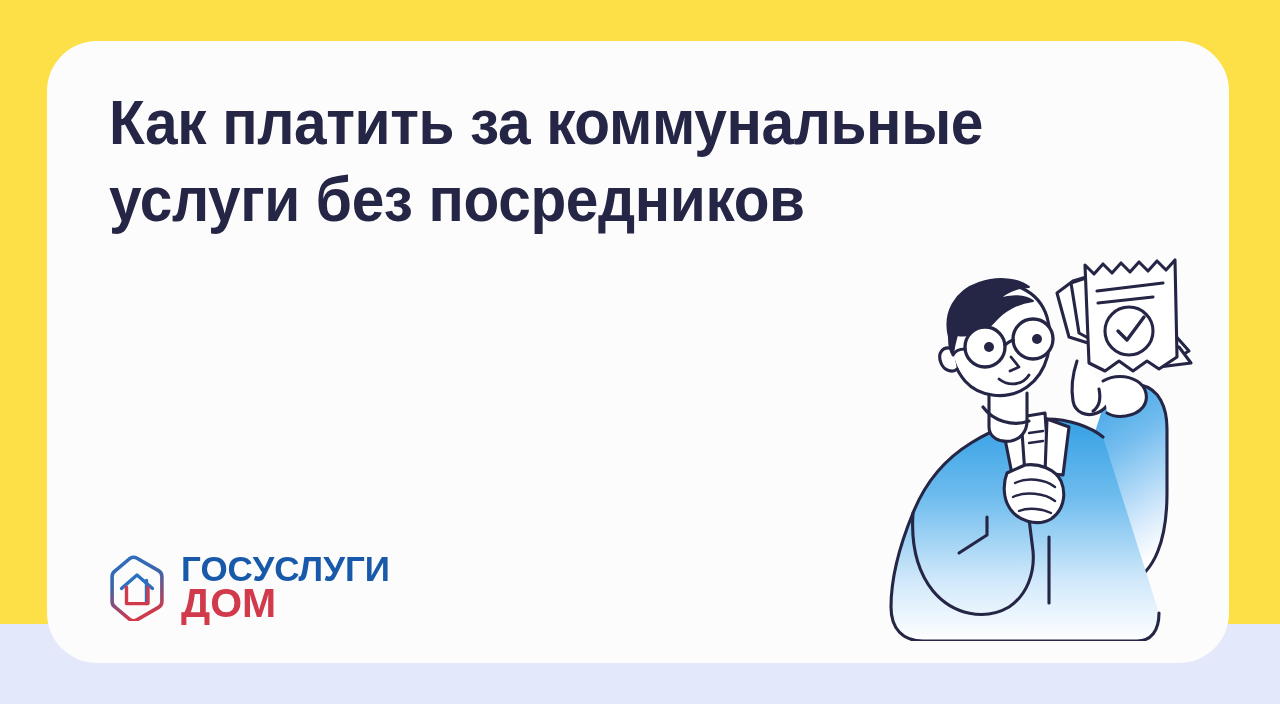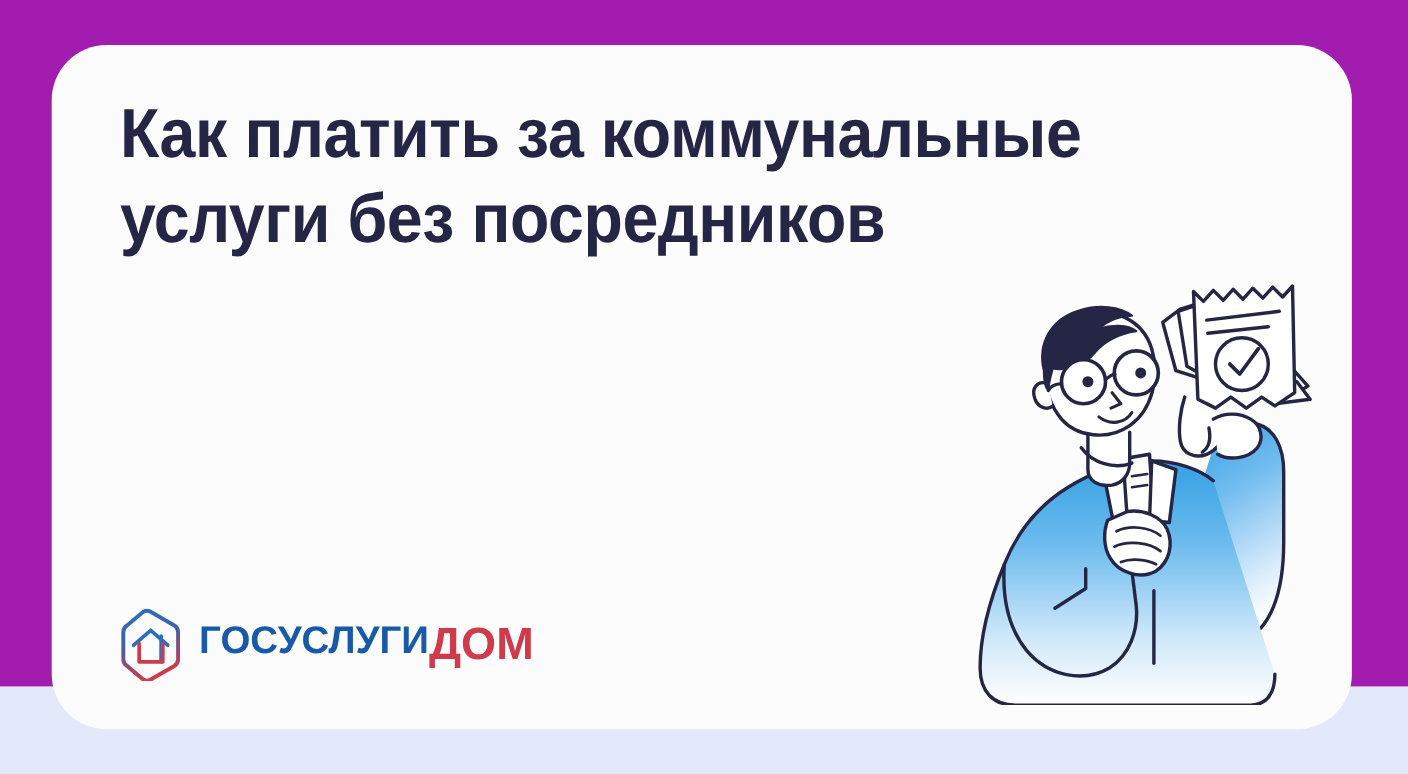--- a/index.html
+++ b/index.html
@@ -11,21 +11,21 @@
     height: 704px;
     background: #e3e9fa;
     font-family: "Liberation Sans", sans-serif;
     overflow: hidden;
   }
 
   #stage {
     position: relative;
     width: 1280px;
     height: 624px;
-    background: #a21caf;
+    background: #fde047;
   }
 
   
   .card {
     position: absolute;
     left: 47px;
     top: 41px;
     width: 1182px;
     height: 622px;
     background: #fcfcfd;
@@ -60,21 +60,21 @@
     align-items: center;
     gap: 14px;
   }
   .logo-mark {
     width: 60px;
     height: 66px;
     flex: 0 0 auto;
   }
   .logo-text {
     display: flex;
-    flex-direction: row;
+    flex-direction: column;
     line-height: 0.92;
   }
   .logo-line1 {
     font-family: "Liberation Sans", sans-serif;
     font-size: 35px;
     font-weight: 700;
     color: #185aa9;
     letter-spacing: 0px;
   }
   .logo-line2 {

